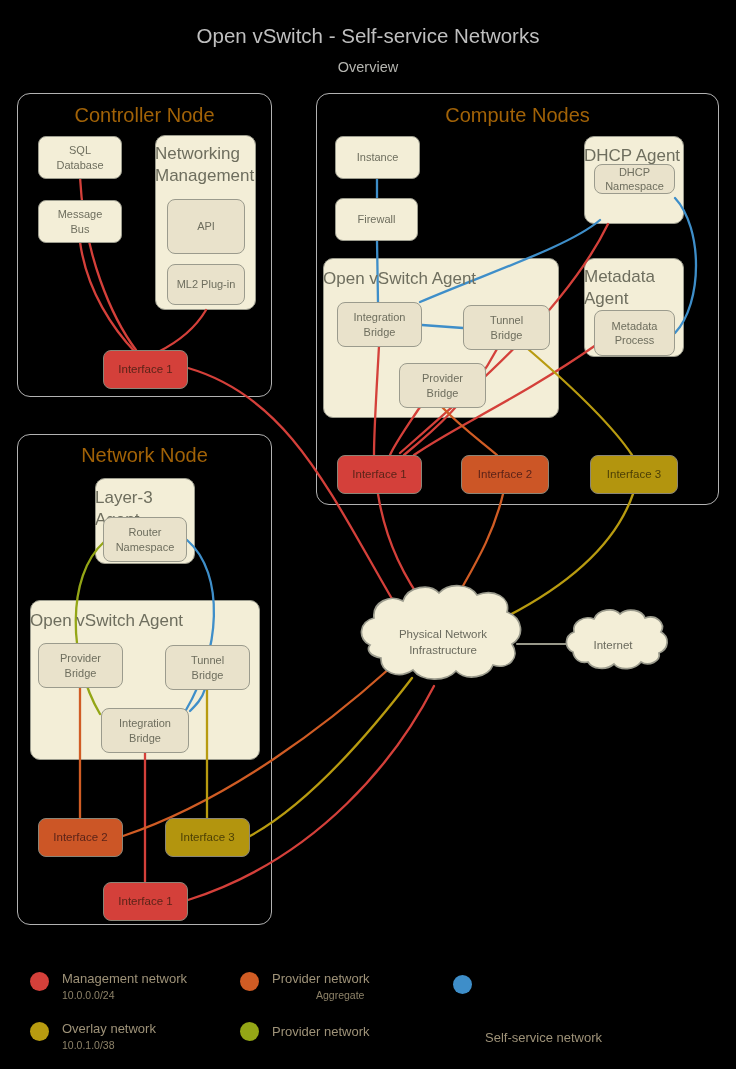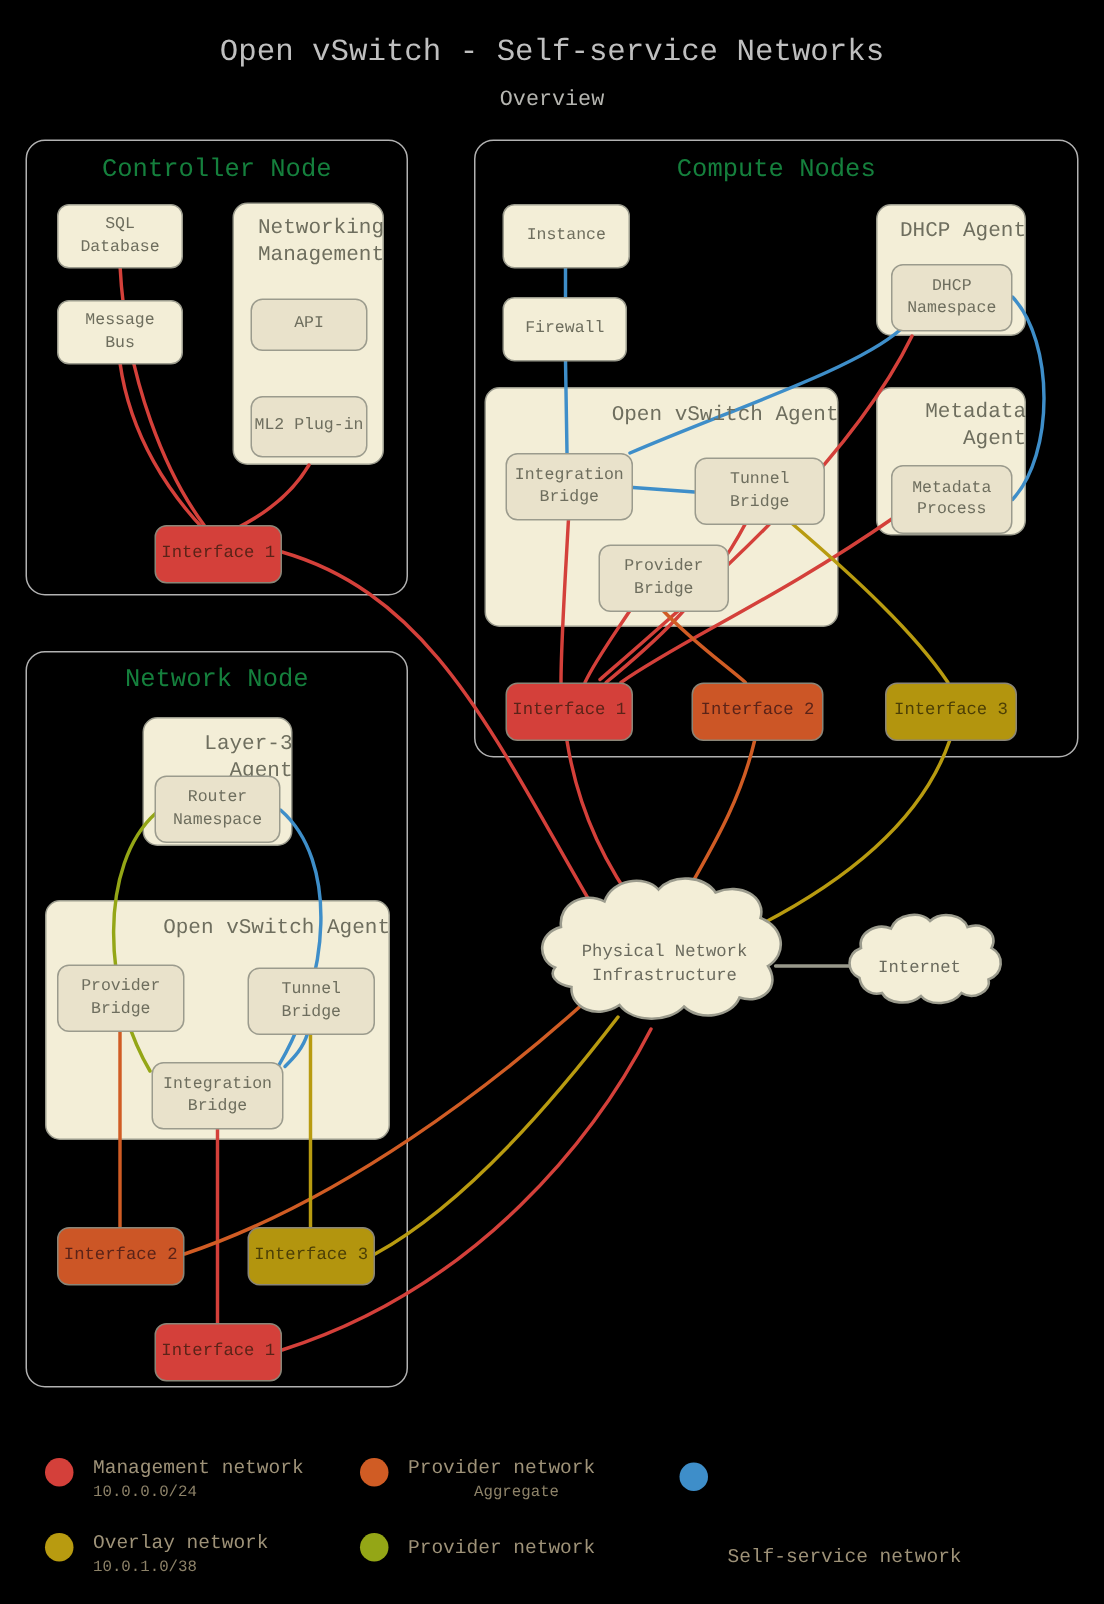--- a/index.html
+++ b/index.html
@@ -1,27 +1,27 @@
 <!DOCTYPE html>
 <html><head>
 <meta charset="utf-8">
 <style>
   html,body { margin:0; padding:0; background:#000; }
   .canvas { position:relative; width:736px; height:1069px; background:#000;
-            font-family:Liberation Mono, monospace; overflow:hidden;border-radius:13px; }
+            font-family:Liberation Sans, sans-serif; overflow:hidden;border-radius:13px; }
 
   .page-title { position:absolute; left:0; width:736px; text-align:center; color:#bfbfbf; }
   .t-main { top:24px; font-size:20.5px; }
   .t-sub  { top:59px; font-size:14.5px; color:#b5b5b0; }
 
   .node-box { position:absolute; border:1.6px solid #b2b2b2; border-radius:13px; background:transparent; z-index:0; box-sizing:border-box; }
-  .node-title { position:absolute; text-align:center; color:#15803d; font-size:17px; z-index:0; }
+  .node-title { position:absolute; text-align:center; color:#a16207; font-size:20px; z-index:0; }
 
   .container-box { position:absolute; background:#f3eed7; border:1.5px solid #9b9b8d; border-radius:10px; z-index:1; box-sizing:border-box; }
-  .container-label { position:absolute; text-align:right; color:#6e6e5e; font-size:14px; line-height:1.3; white-space:pre-line; z-index:3; }
+  .container-label { position:absolute; text-align:left; color:#6e6e5e; font-size:17px; line-height:1.3; white-space:pre-line; z-index:3; }
 
   svg.lines { position:absolute; left:0; top:0; z-index:2; pointer-events:none; }
   .net-lines path { fill:none; stroke-linecap:round; }
 
   .box { position:absolute; background:#f3eed7; border:1.5px solid #9b9b8d; border-radius:8px;
          display:flex; align-items:center; justify-content:center; text-align:center;
          color:#6e6e5e; font-size:11px; line-height:1.3; white-space:pre-line; z-index:3; box-sizing:border-box; }
   .box.inner { background:#e9e2cb; }
   .iface { font-size:11.5px; color:#5b2318; border:1.5px solid #8a8577; font-weight:normal; }
   .iface.olive-text { color:#4c3f06; }
@@ -119,27 +119,27 @@
 
     <path d="M370,645 C358,640 358,622 374,618 C372,602 390,594 403,601 C408,586 430,583 439,593 C449,582 470,584 477,595 C494,588 511,598 507,612 C523,618 525,636 512,644 C521,658 508,670 493,665 C488,678 466,681 456,671 C446,682 422,682 413,670 C398,680 380,672 381,658 C370,656 366,650 370,645 Z" fill="#f3eed7" stroke="#9b9b8d" stroke-width="1.7"></path>
 
     <path d="M573,652 C564,648 564,636 574,632 C572,622 584,615 594,619 C598,609 614,607 620,614 C628,607 642,610 645,618 C656,614 666,623 661,632 C670,637 669,649 659,653 C661,661 649,667 641,662 C635,670 620,671 614,664 C606,671 592,669 588,662 C580,664 574,659 573,652 Z" fill="#f3eed7" stroke="#9b9b8d" stroke-width="1.7"></path>
   </svg>
 
   <div class="box" style="left:38px; top:136px; width:84px; height:43px;">SQL
 Database</div>
   <div class="box" style="left:38px; top:200px; width:84px; height:43px;">Message
 Bus</div>
-  <div class="box inner" style="left:167px; top:199px; width:78px; height:35px;">API</div>
+  <div class="box inner" style="left:167px; top:199px; width:78px; height:55px;">API</div>
   <div class="box inner" style="left:167px; top:264px; width:78px; height:41px;">ML2 Plug-in</div>
   <div class="box iface" style="left: 103px; top: 350px; width: 85px; height: 39px; background-color: rgb(212, 64, 58);">Interface 1</div>
 
   <div class="box" style="left:335px; top:136px; width:85px; height:43px;">Instance</div>
   <div class="box" style="left:335px; top:198px; width:83px; height:43px;">Firewall</div>
-  <div class="box inner" style="left:594px; top:176px; width:81px; height:45px;">DHCP
+  <div class="box inner" style="left:594px; top:164px; width:81px; height:30px;">DHCP
 Namespace</div>
   <div class="box inner" style="left:337px; top:302px; width:85px; height:45px;">Integration
 Bridge</div>
   <div class="box inner" style="left:463px; top:305px; width:87px; height:45px;">Tunnel
 Bridge</div>
   <div class="box inner" style="left:399px; top:363px; width:87px; height:45px;">Provider
 Bridge</div>
   <div class="box inner" style="left:594px; top:310px; width:81px; height:46px;">Metadata
 Process</div>
   <div class="box iface" style="left: 337px; top: 455px; width: 85px; height: 39px; background-color: rgb(212, 64, 58);">Interface 1</div>

